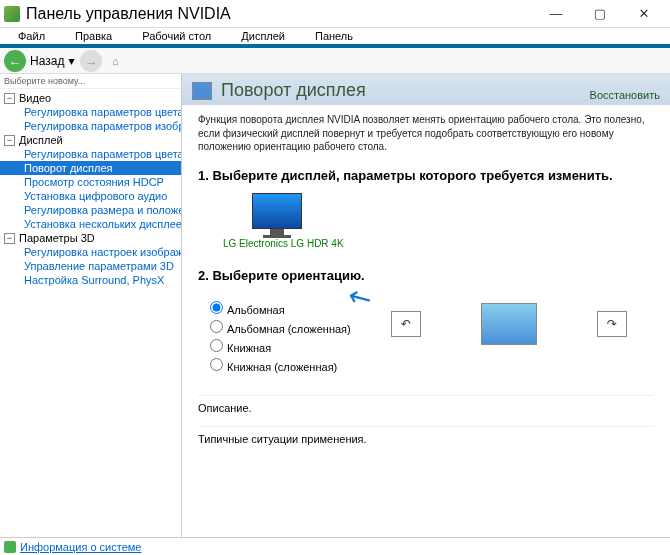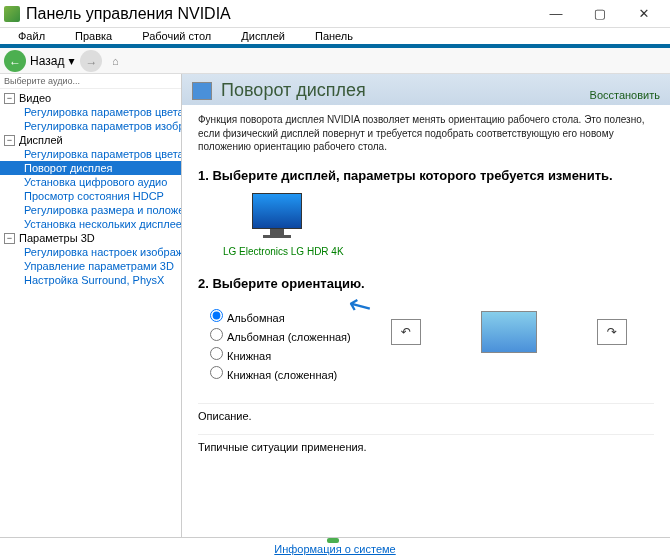--- a/index.html
+++ b/index.html
@@ -30,32 +30,32 @@
 .page-header h1 { display: inline-block; font-size: 18px; font-weight: normal; color: #3a5a3a; vertical-align: middle; }
 .page-header .restore { position: absolute; right: 10px; bottom: 4px; font-size: 11px; color: #1a5c1a; }
 .page-body { padding: 8px 16px; overflow: auto; flex: 1; }
 .page-body .desc { font-size: 10px; color: #222; line-height: 1.35; margin-bottom: 14px; }
 .page-body .step-title { font-size: 13px; font-weight: bold; margin: 8px 0 10px 0; }
 .monitor-select { display: flex; gap: 20px; margin: 6px 0 18px 12px; }
 .monitor { text-align: center; }
 .monitor .screen { width: 50px; height: 36px; background: linear-gradient(#2196f3,#0d47a1); border: 1px solid #333; margin: 0 auto; }
 .monitor .stand { width: 14px; height: 6px; background: #555; margin: 0 auto; }
 .monitor .base { width: 28px; height: 3px; background: #555; margin: 0 auto; }
-.monitor .name { font-size: 10px; color: #008000; margin-top: 8px; line-height: 1.2; padding-left: 13px; }
+.monitor .name { font-size: 10px; color: #008000; margin-top: 0; line-height: 1.2; padding-left: 13px; }
 .step2-row { display: flex; align-items: flex-start; position: relative; }
 .orientation-opts { margin: 6px 0 14px 12px; }
 .orientation-opts label { display: block; font-size: 11px; padding: 2px 0; }
 .orientation-opts input { margin-right: 4px; }
 .previews { display: flex; gap: 60px; margin-left: 40px; margin-top: 10px; align-items: center; }
 .preview-box { width: 30px; height: 26px; border: 1px solid #888; display: flex; align-items: center; justify-content: center; background: #fff; }
 .preview-box.big { width: 56px; height: 42px; background: linear-gradient(#87ceeb,#4a90d9); }
 .preview-box .arrow-sm { font-size: 12px; color: #333; }
 .arrow-annot { position: absolute; left: 150px; top: -12px; color: #1976d2; font-size: 28px; transform: rotate(-30deg); }
 .sub-label { font-size: 11px; padding: 6px 0; margin-top: 6px; border-top: 1px solid #eee; }
-.footer { height: 18px; border-top: 1px solid #ccc; display: flex; align-items: center; padding: 0 4px; font-size: 11px; flex-direction: column; }
+.footer { height: 18px; border-top: 1px solid #ccc; display: flex; align-items: center; padding: 0 4px; font-size: 11px; }
 .footer .info-icon { width: 12px; height: 12px; background: #4caf50; border-radius: 2px; margin-right: 4px; }
 .footer a { color: #0066cc; text-decoration: underline; }
 </style>
 </head>
 <body>
 
 <div class="titlebar">
   <div class="app-icon"></div>
   <div class="title">Панель управления NVIDIA</div>
   <div class="win-btn">—</div>
@@ -81,38 +81,38 @@
     <span>→</span>
   </div>
   <div class="home-btn">
     <span>⌂</span>
   </div>
 </div>
 
 <div class="workspace">
 
   <div class="sidebar">
-    <div class="task-label">Выберите аудио...</div>
+    <div class="task-label">Выберите новому...</div>
     <div class="tree">
 
       <div class="tree-item header">
         <span class="tree-toggle">−</span>
         <span>Видео</span>
       </div>
       <div class="tree-item link">Регулировка параметров цвета для ви</div>
       <div class="tree-item link">Регулировка параметров изображения</div>
 
       <div class="tree-item header">
         <span class="tree-toggle">−</span>
         <span>Дисплей</span>
       </div>
       <div class="tree-item link">Регулировка параметров цвета рабоче</div>
       <div class="tree-item link selected">Поворот дисплея</div>
+      <div class="tree-item link">Просмотр состояния HDCP</div>
       <div class="tree-item link">Установка цифрового аудио</div>
-      <div class="tree-item link">Просмотр состояния HDCP</div>
       <div class="tree-item link">Регулировка размера и положения раб</div>
       <div class="tree-item link">Установка нескольких дисплеев</div>
 
       <div class="tree-item header">
         <span class="tree-toggle">−</span>
         <span>Параметры 3D</span>
       </div>
       <div class="tree-item link">Регулировка настроек изображения с</div>
       <div class="tree-item link">Управление параметрами 3D</div>
       <div class="tree-item link">Настройка Surround, PhysX</div>

